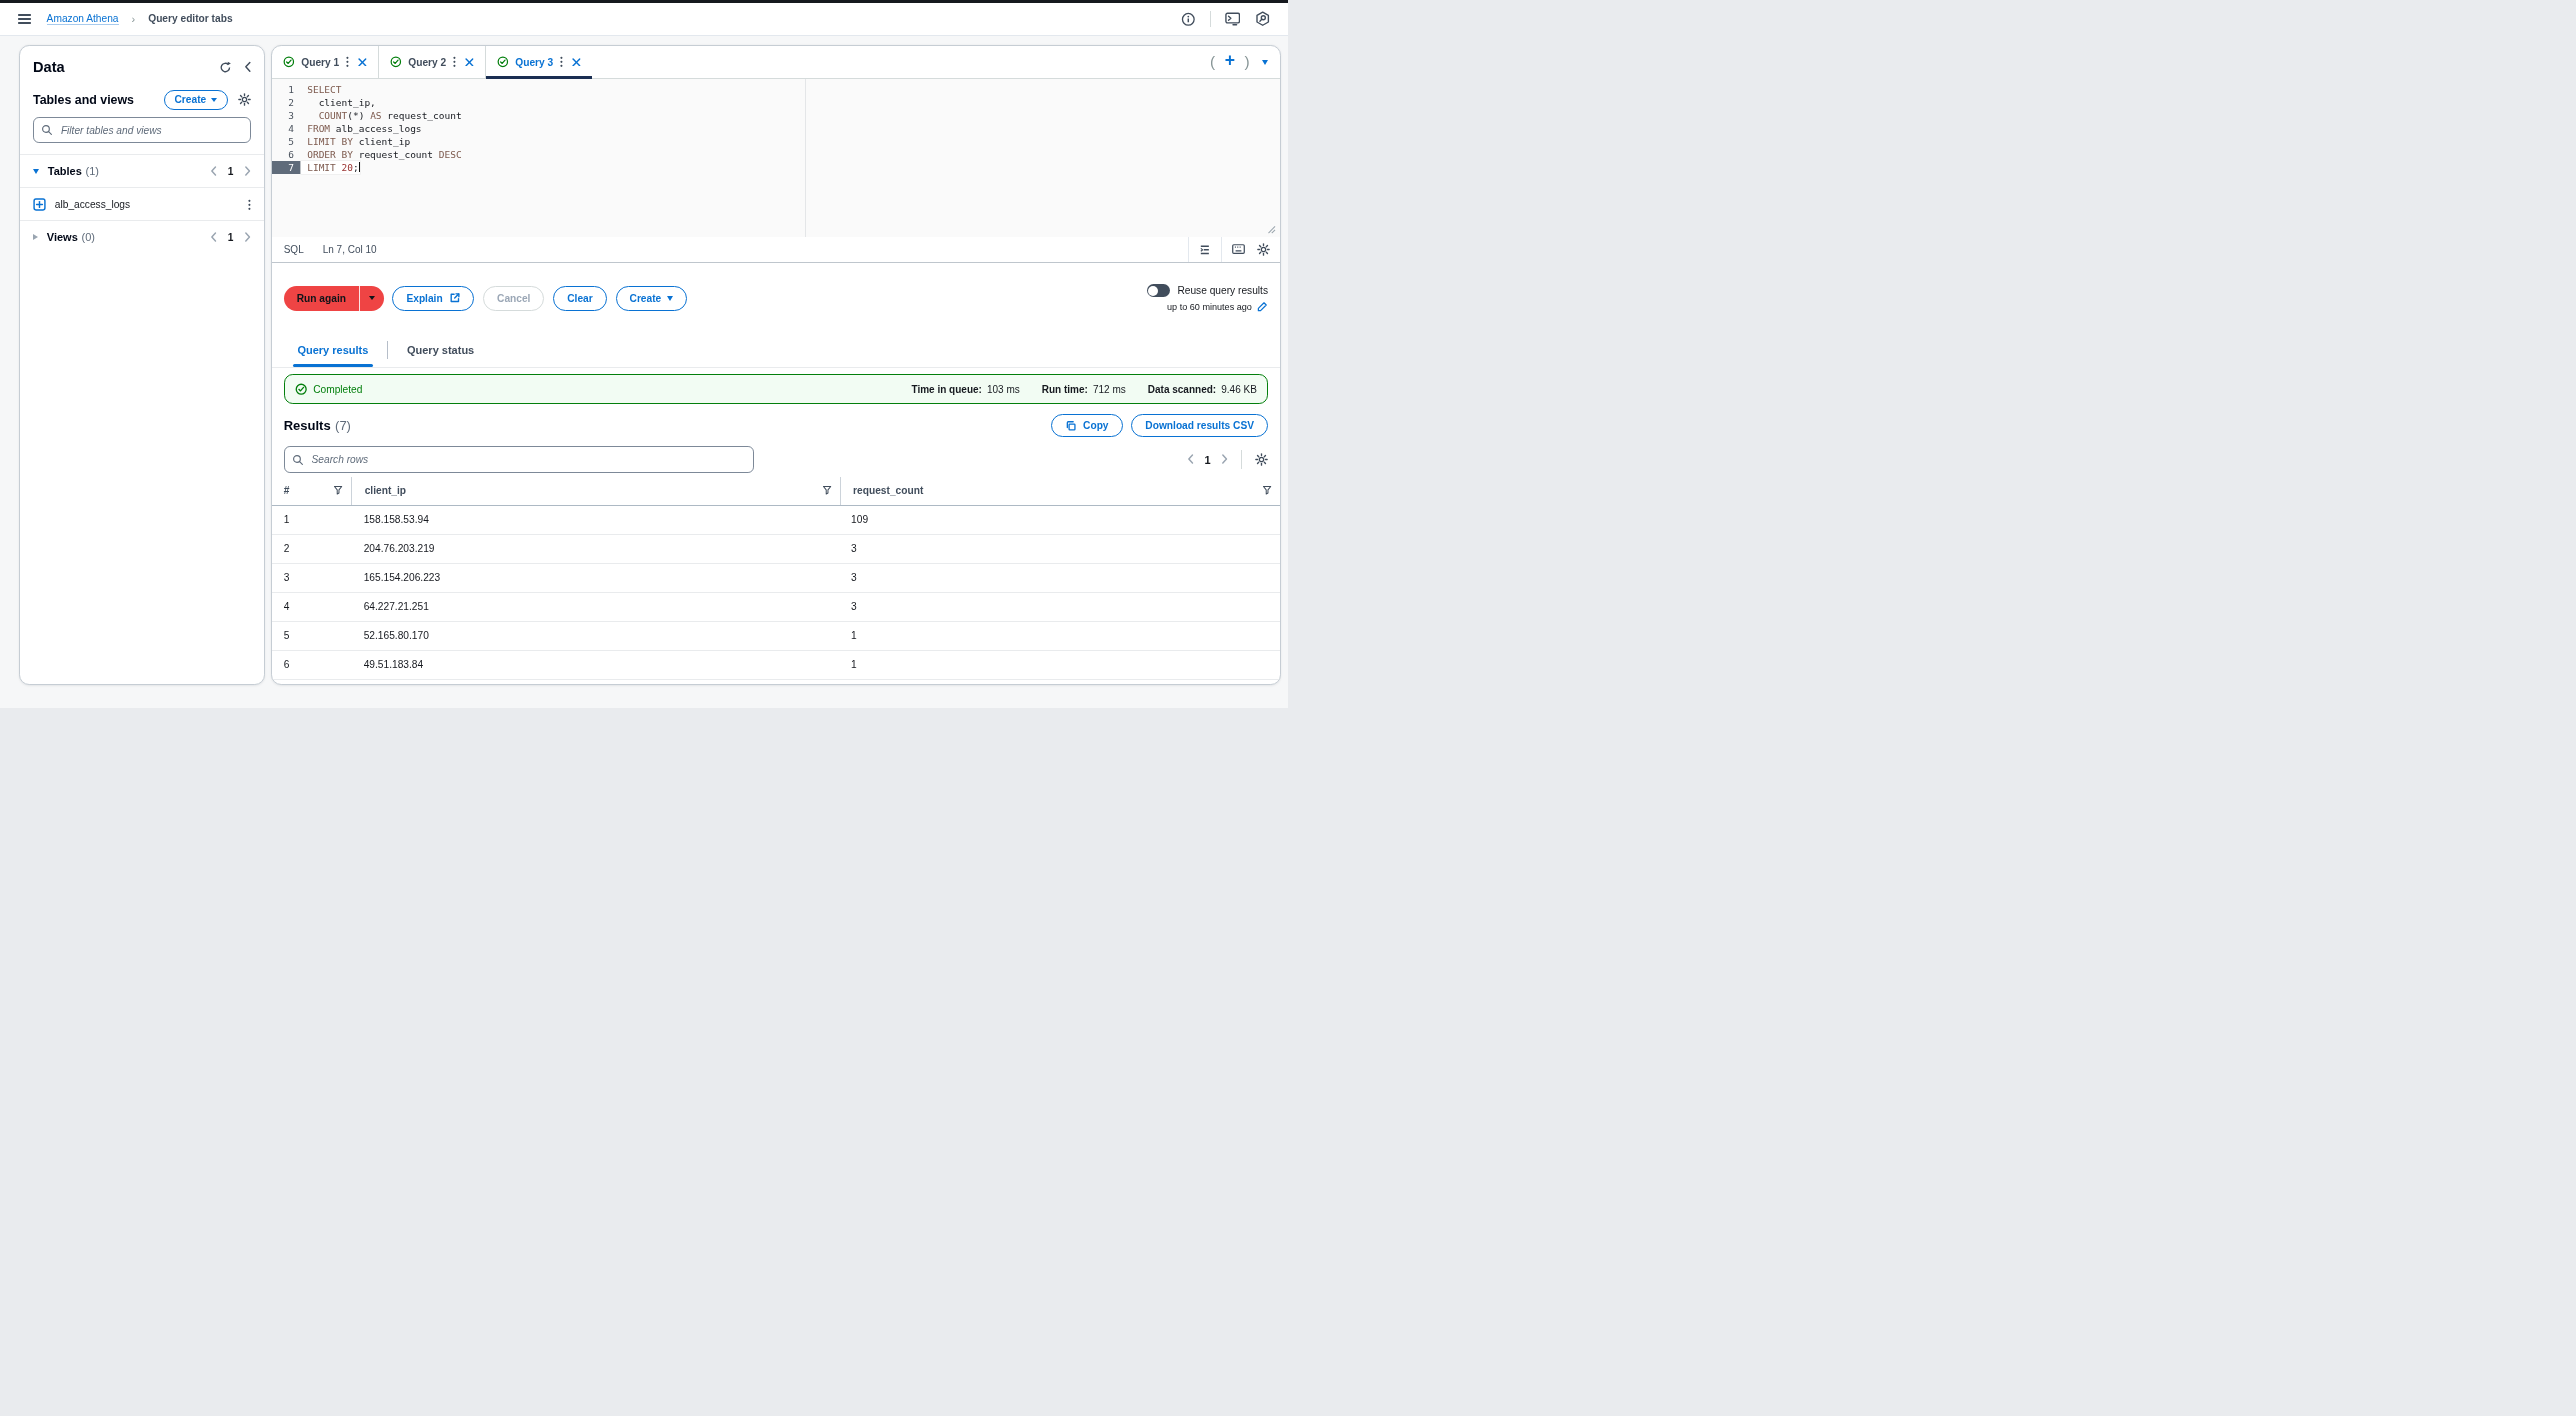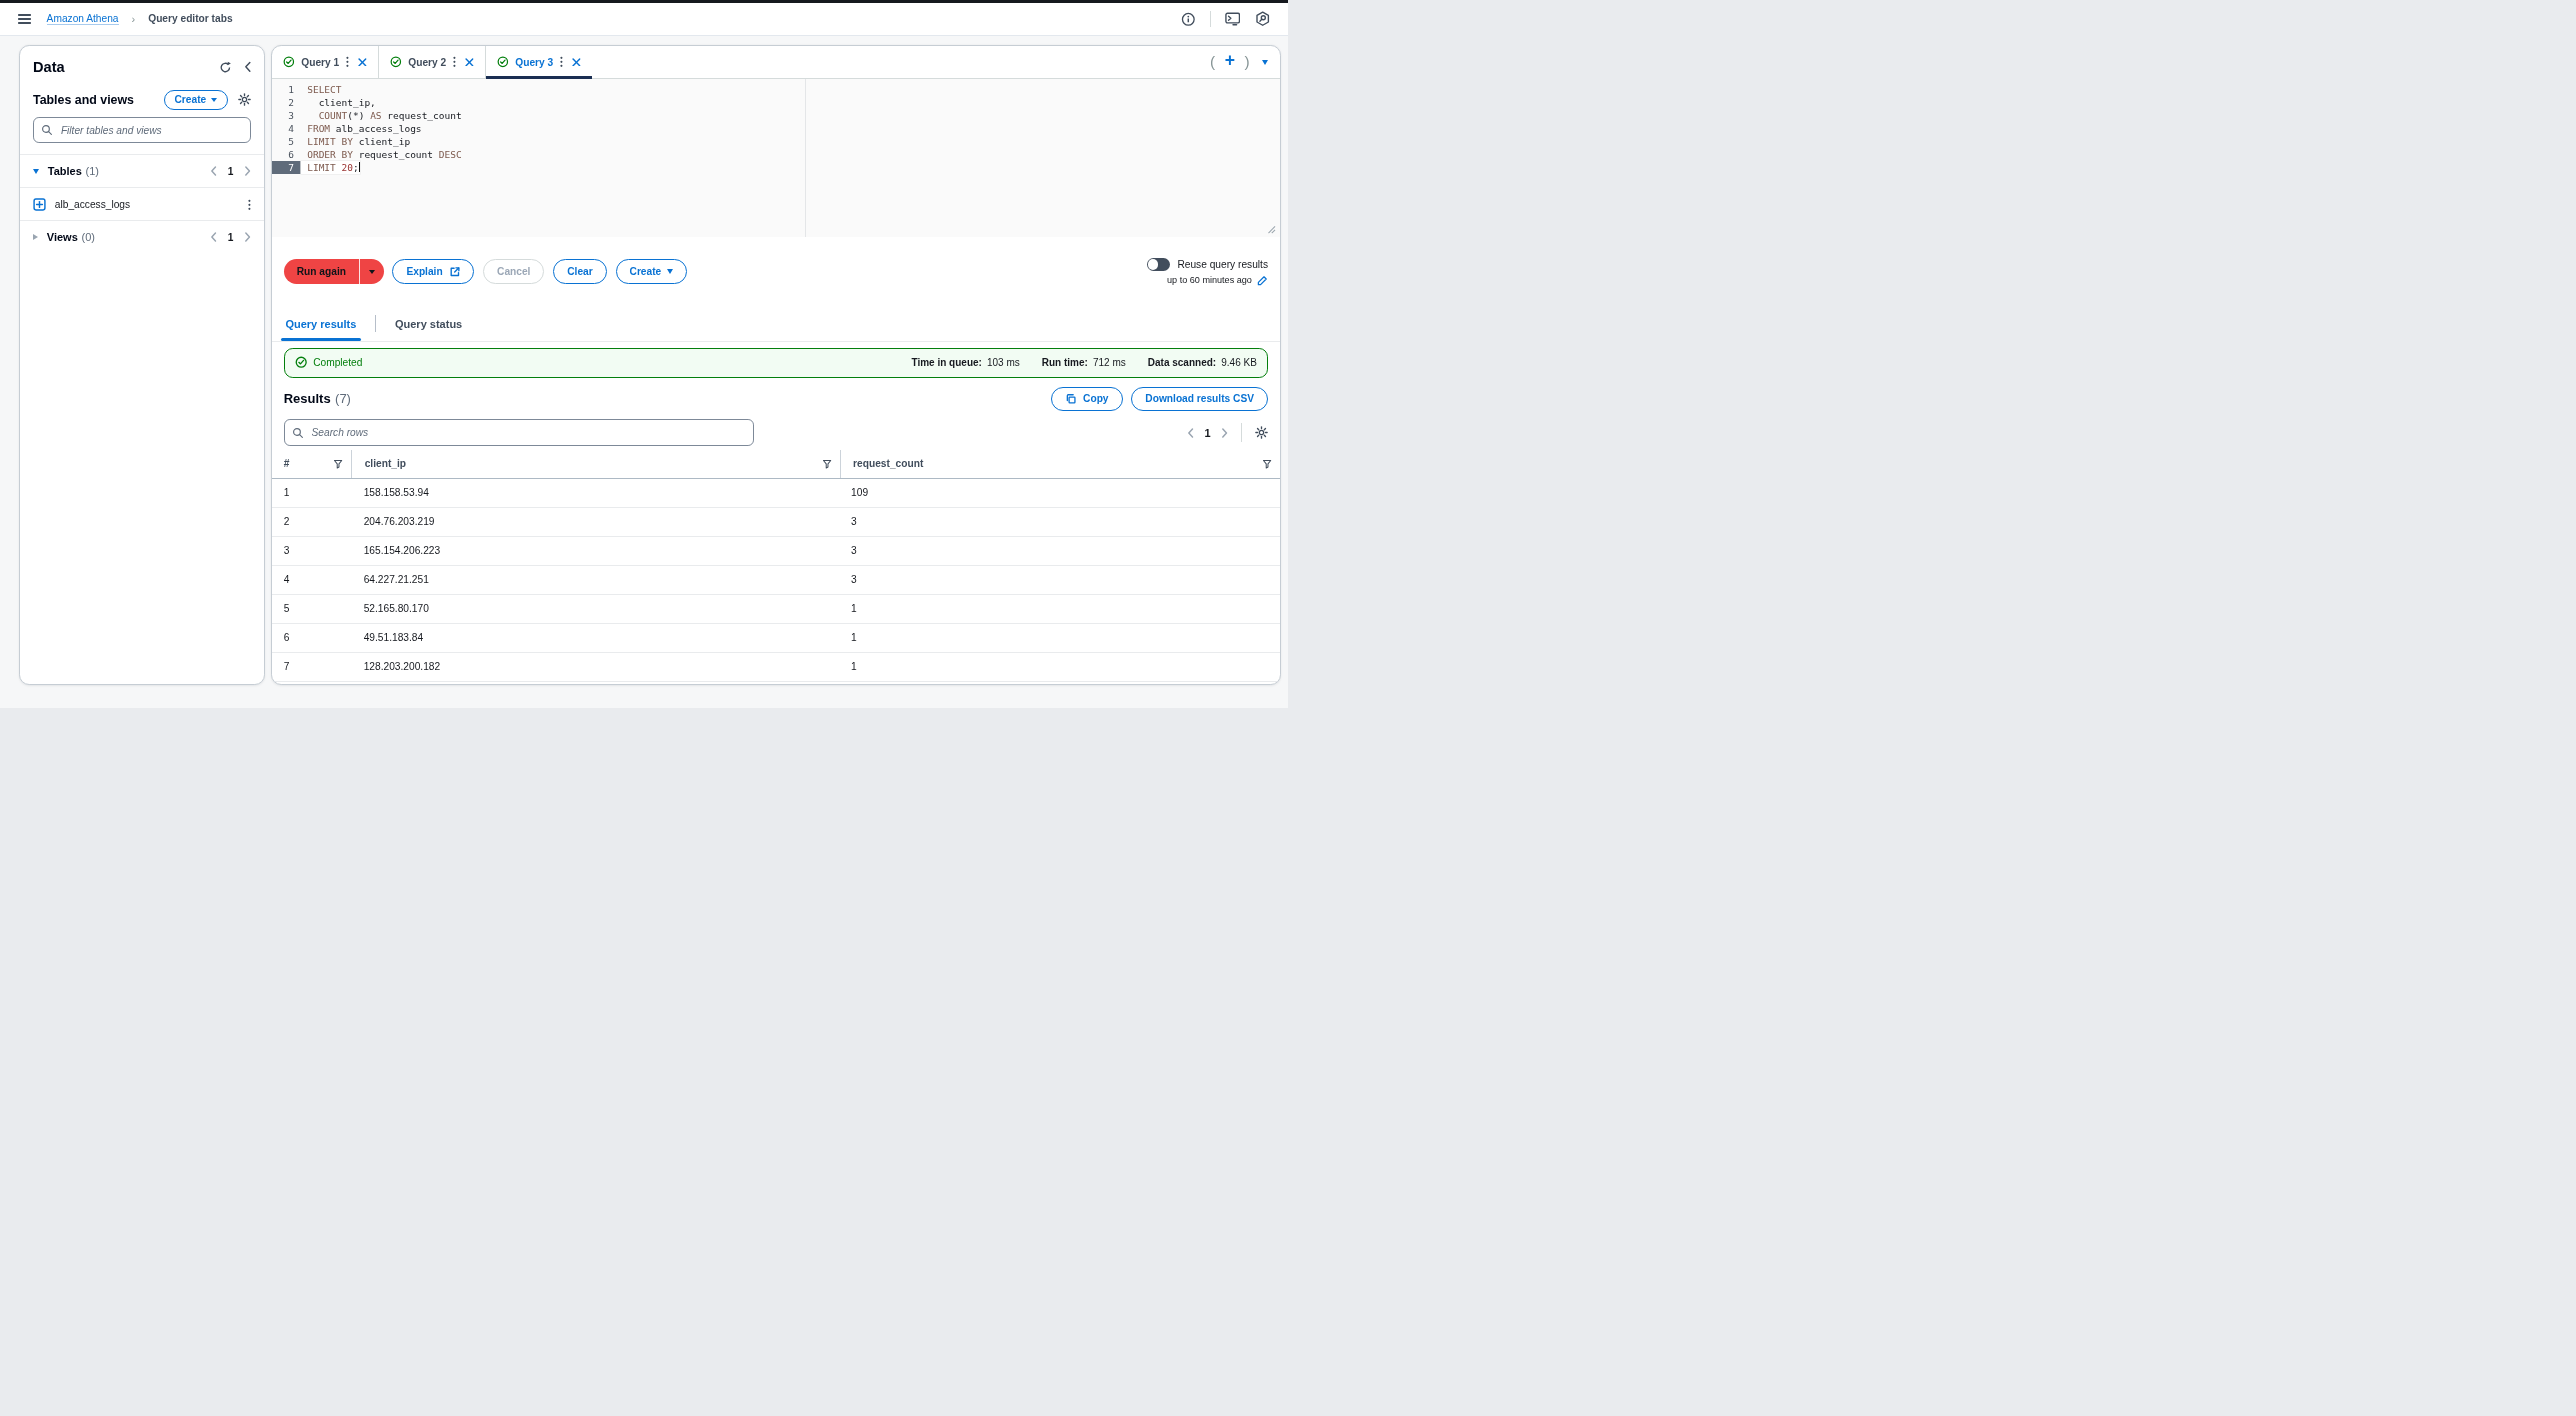--- a/index.html
+++ b/index.html
@@ -93,21 +93,21 @@
   .run-main{display:flex;align-items:center;padding:0 13px;font-weight:700;font-size:10.2px;color:#0f1419;}
   .run-sep{width:1.1px;background:rgba(255,255,255,.85);}
   .run-arrow{display:flex;align-items:center;padding:0 8.8px;}
   .run-arrow .tri-down{border-top-color:#0f1419;border-top-width:4.4px;border-left-width:3.3px;border-right-width:3.3px;}
   .reuse{margin-left:auto;display:flex;flex-direction:column;align-items:flex-end;gap:3.7px;}
   .reuse-top{display:flex;align-items:center;gap:7.3px;font-size:10.2px;color:#16191f;}
   .toggle{width:23.4px;height:13px;border-radius:6.6px;background:#414d5c;position:relative;cursor:pointer;}
   .toggle .knob{position:absolute;left:1.5px;top:1.5px;width:10.2px;height:10.2px;border-radius:50%;background:#fff;}
   .reuse-sub{display:flex;align-items:center;gap:5.1px;font-size:9.1px;color:#16191f;}
   
-  .rtabs{flex:none;height:34px;display:flex;align-items:center;padding:0 9px;border-bottom:0.7px solid #e9ebed;}
+  .rtabs{flex:none;height:34px;display:flex;align-items:center;padding:0 21px;border-bottom:0.7px solid #e9ebed;}
   .rtab{font-size:11px;font-weight:700;position:relative;height:100%;display:flex;align-items:center;padding:0 4.4px;cursor:pointer;}
   .rtab.active{color:#0972d3;}
   .rtab.active::after{content:'';position:absolute;left:0;right:0;bottom:0;height:2.9px;background:#0972d3;border-radius:1.5px;}
   .rtab.idle{color:#414d5c;}
   .rtab-div{width:0.7px;height:17.6px;background:#b6bec9;margin:0 14.6px;}
   
   .banner{flex:none;margin:5.9px 11.7px 4.4px;height:28px;border:1.5px solid #037f0c;background:#f2fcf3;border-radius:8.8px;
           display:flex;align-items:center;padding:0 10.2px;}
   .banner .b-status{display:flex;align-items:center;gap:5.9px;color:#037f0c;font-size:10.2px;}
   .metrics{margin-left:auto;display:flex;align-items:center;gap:22px;font-size:10px;color:#16191f;}
@@ -452,20 +452,43 @@
             <span class="ctext"><span class="tk-k">LIMIT</span><span class="tk-p"> </span><span class="tk-n">20</span><span class="tk-p">;</span><span class="caret"></span></span>
           </div>
         </div>
       <span class="resize-hatch">
           <svg width="8.8" height="8.8" viewBox="0 0 12 12">
             <use href="#ic-hatch"></use>
           </svg>
         </span>
     </div>
 
+    <div class="statusbar">
+      <span>SQL</span>
+      <span class="sb-pos">Ln 7, Col 10</span>
+      <span class="status-icons">
+        <span class="st-div"></span>
+        <span class="st-ic">
+            <svg width="11.7" height="11.7" viewBox="0 0 16 16">
+              <use href="#ic-format"></use>
+            </svg>
+          </span>
+        <span class="st-div"></span>
+        <span class="st-ic">
+            <svg width="13" height="10.2" viewBox="0 0 18 14">
+              <use href="#ic-keyboard"></use>
+            </svg>
+          </span>
+        <span class="st-ic" style="padding-left:1.5px">
+            <svg width="13" height="13" viewBox="0 0 18 18">
+              <use href="#ic-gear"></use>
+            </svg>
+          </span>
+      </span>
+    </div>
 
     <div class="toolbar">
       <span class="run-split">
         <span class="run-main">Run again</span>
         <span class="run-sep"></span>
         <span class="run-arrow">
             <span class="tri-down"></span>
           </span>
       </span>
       <button class="btn">

